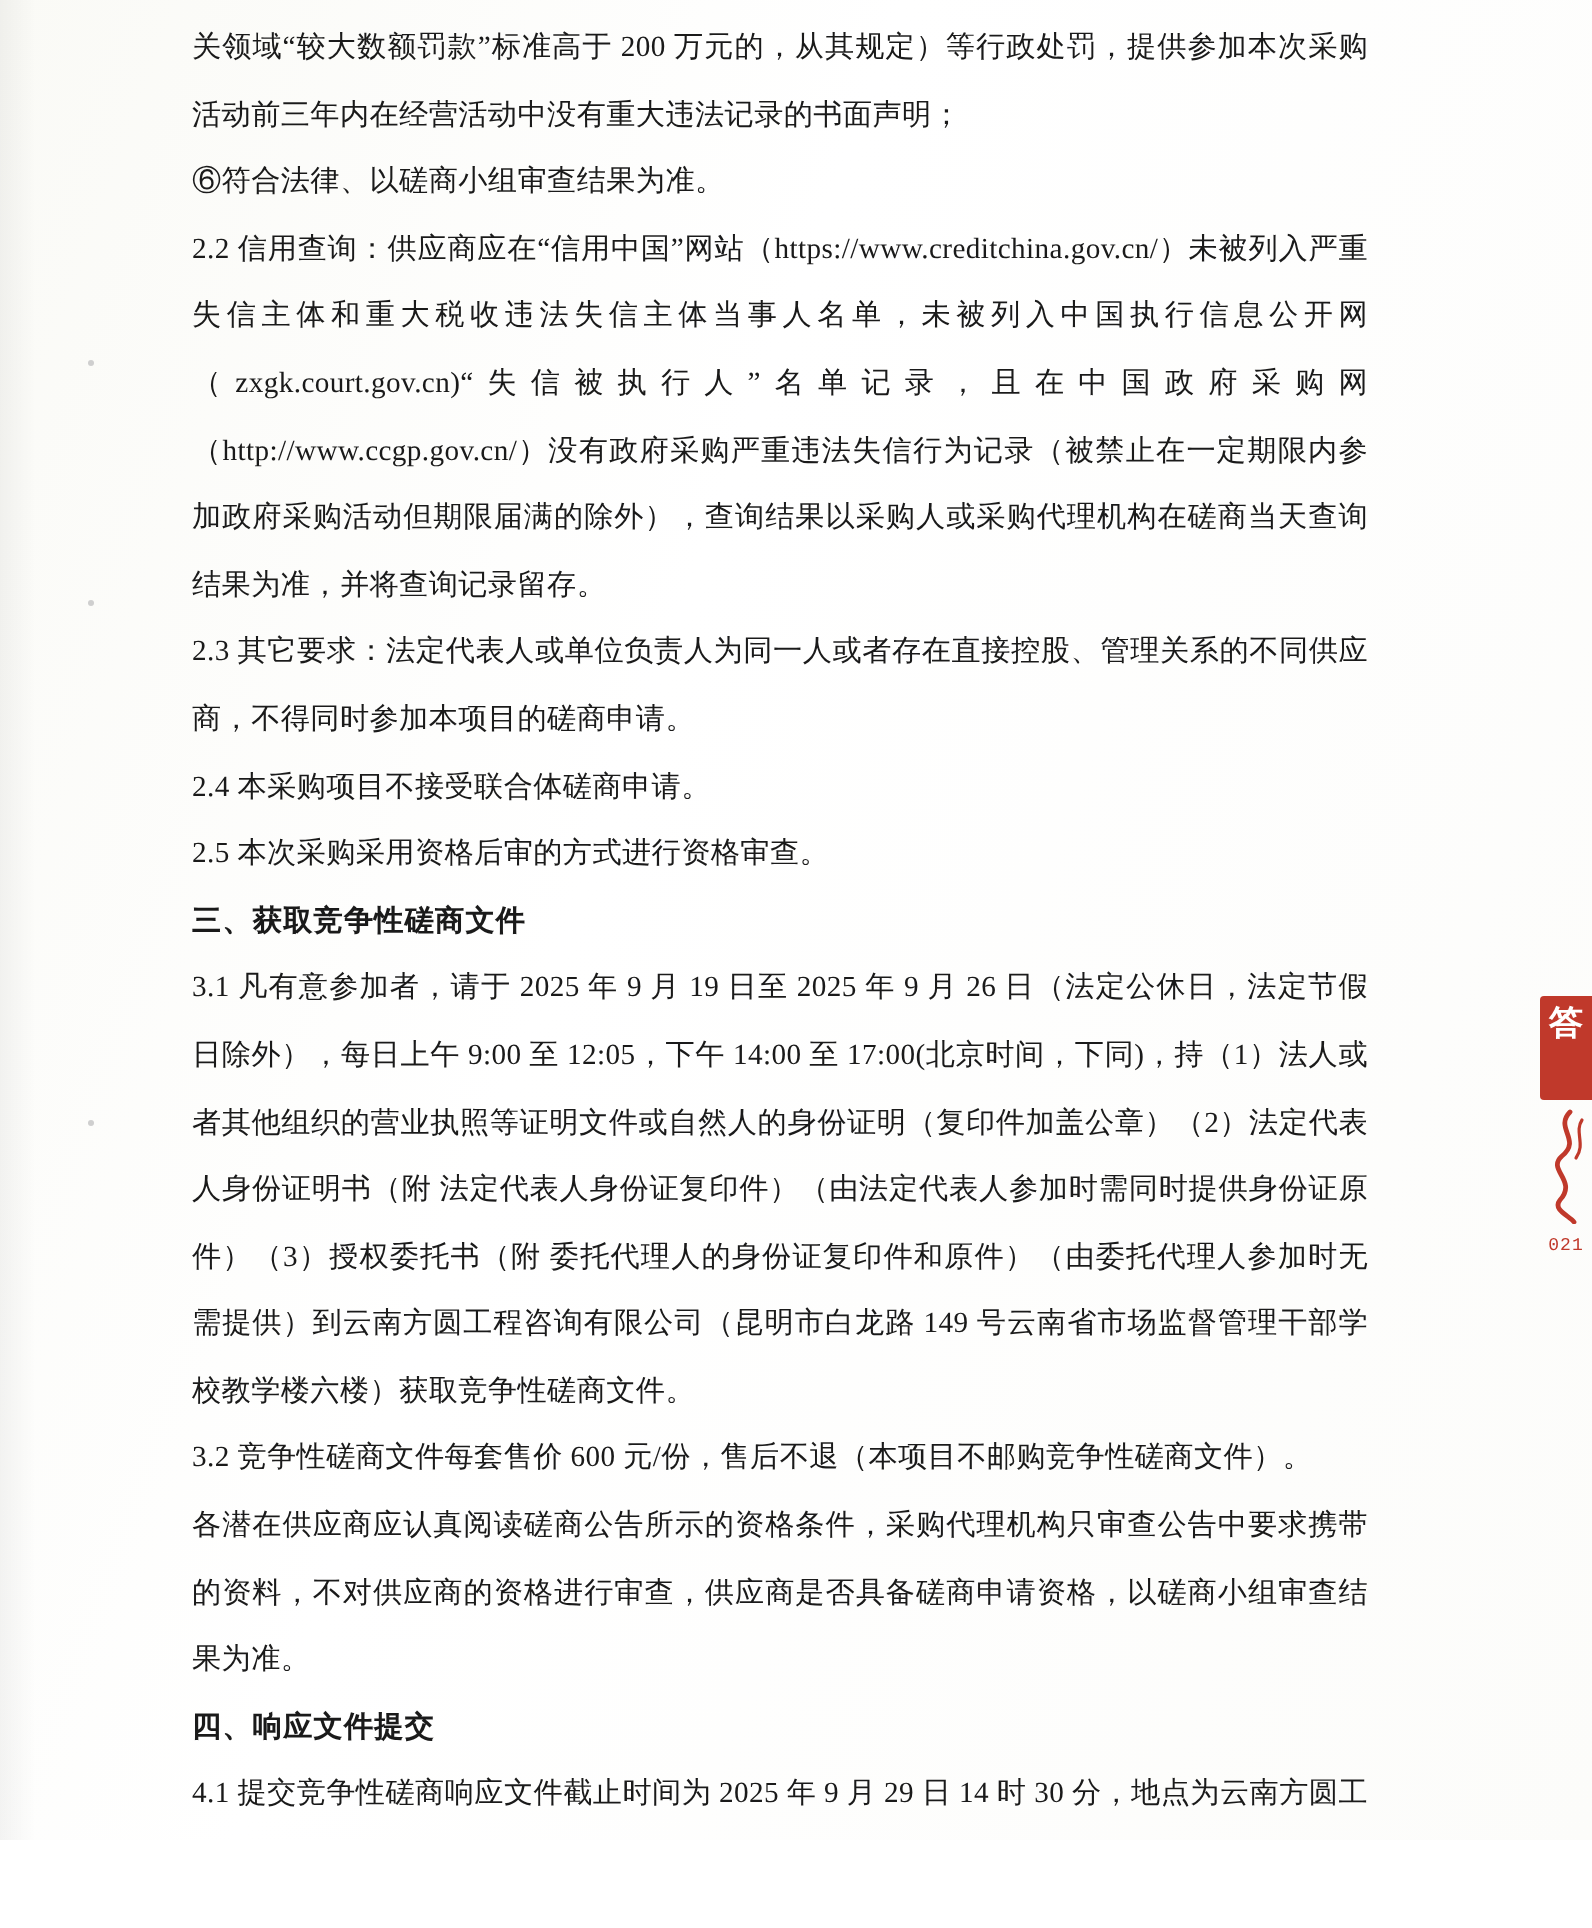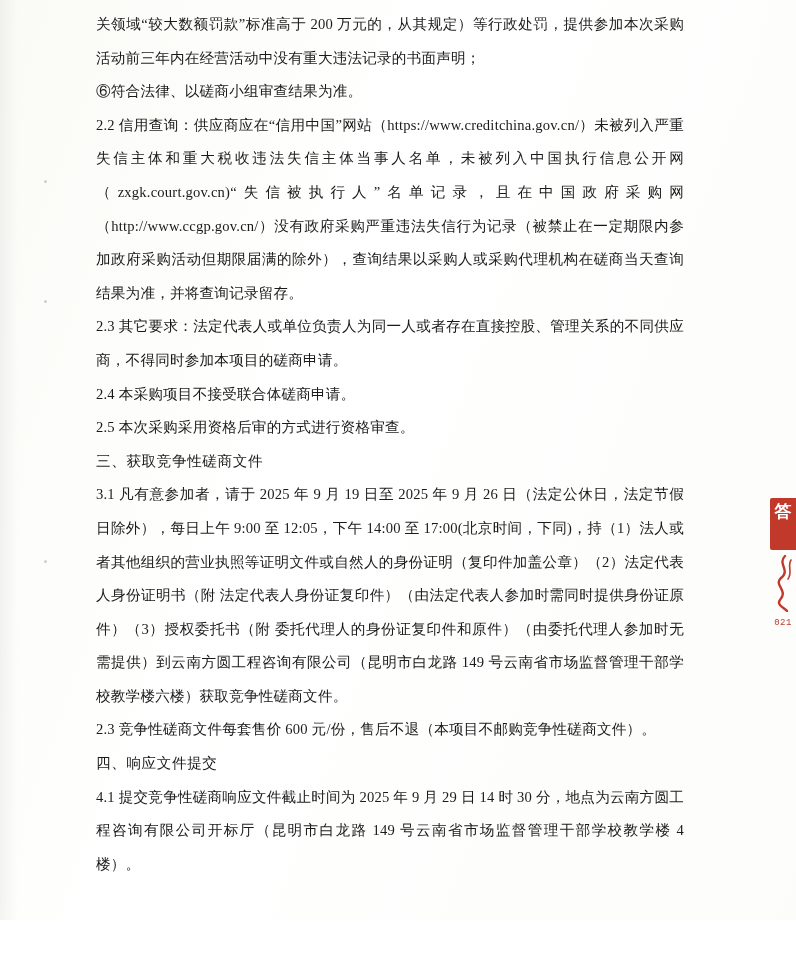--- a/index.html
+++ b/index.html
@@ -32,21 +32,21 @@
   .para {
     font-size: 14.6px;
     line-height: 33.6px;
     color: #1a1a1a;
     text-align: justify;
     text-justify: inter-ideograph;
     margin: 0;
     letter-spacing: 0.2px;
   }
   .para.heading {
-    font-weight: normal;
+    font-weight: bold;
     letter-spacing: 0.6px;
   }
   
   .margin-mark {
     position: absolute;
     left: 44px;
     width: 3px;
     height: 3px;
     background: #cfcfcf;
     border-radius: 50%;
@@ -125,21 +125,22 @@
 
   <div class="doc-body">
     <p class="para">关领域“较大数额罚款”标准高于 200 万元的，从其规定）等行政处罚，提供参加本次采购活动前三年内在经营活动中没有重大违法记录的书面声明；</p>
     <p class="para">⑥符合法律、以磋商小组审查结果为准。</p>
     <p class="para">2.2 信用查询：供应商应在“信用中国”网站（https://www.creditchina.gov.cn/）未被列入严重失信主体和重大税收违法失信主体当事人名单，未被列入中国执行信息公开网（zxgk.court.gov.cn)“失信被执行人”名单记录，且在中国政府采购网（http://www.ccgp.gov.cn/）没有政府采购严重违法失信行为记录（被禁止在一定期限内参加政府采购活动但期限届满的除外），查询结果以采购人或采购代理机构在磋商当天查询结果为准，并将查询记录留存。</p>
     <p class="para">2.3 其它要求：法定代表人或单位负责人为同一人或者存在直接控股、管理关系的不同供应商，不得同时参加本项目的磋商申请。</p>
     <p class="para">2.4 本采购项目不接受联合体磋商申请。</p>
     <p class="para">2.5 本次采购采用资格后审的方式进行资格审查。</p>
     <p class="para heading">三、获取竞争性磋商文件</p>
     <p class="para">3.1 凡有意参加者，请于 2025 年 9 月 19 日至 2025 年 9 月 26 日（法定公休日，法定节假日除外），每日上午 9:00 至 12:05，下午 14:00 至 17:00(北京时间，下同)，持（1）法人或者其他组织的营业执照等证明文件或自然人的身份证明（复印件加盖公章）（2）法定代表人身份证明书（附 法定代表人身份证复印件）（由法定代表人参加时需同时提供身份证原件）（3）授权委托书（附 委托代理人的身份证复印件和原件）（由委托代理人参加时无需提供）到云南方圆工程咨询有限公司（昆明市白龙路 149 号云南省市场监督管理干部学校教学楼六楼）获取竞争性磋商文件。</p>
-    <p class="para">2.3 竞争性磋商文件每套售价 600 元/份，售后不退（本项目不邮购竞争性磋商文件）。</p>
+    <p class="para">3.2 竞争性磋商文件每套售价 600 元/份，售后不退（本项目不邮购竞争性磋商文件）。</p>
+    <p class="para">各潜在供应商应认真阅读磋商公告所示的资格条件，采购代理机构只审查公告中要求携带的资料，不对供应商的资格进行审查，供应商是否具备磋商申请资格，以磋商小组审查结果为准。</p>
     <p class="para heading">四、响应文件提交</p>
     <p class="para">4.1 提交竞争性磋商响应文件截止时间为 2025 年 9 月 29 日 14 时 30 分，地点为云南方圆工程咨询有限公司开标厅（昆明市白龙路 149 号云南省市场监督管理干部学校教学楼 4 楼）。</p>
 
   </div>
 
   <div class="seal-strip">
     <div class="seal-block"></div>
     <div class="seal-char">答</div>
     <svg class="seal-swirl" viewBox="0 0 24 58">
       <path d="M14 2 C6 10, 20 16, 10 24 C2 31, 18 36, 9 46 C5 51, 14 54, 16 57" fill="none" stroke="#c0392b" stroke-width="2.4" stroke-linecap="round"></path>

